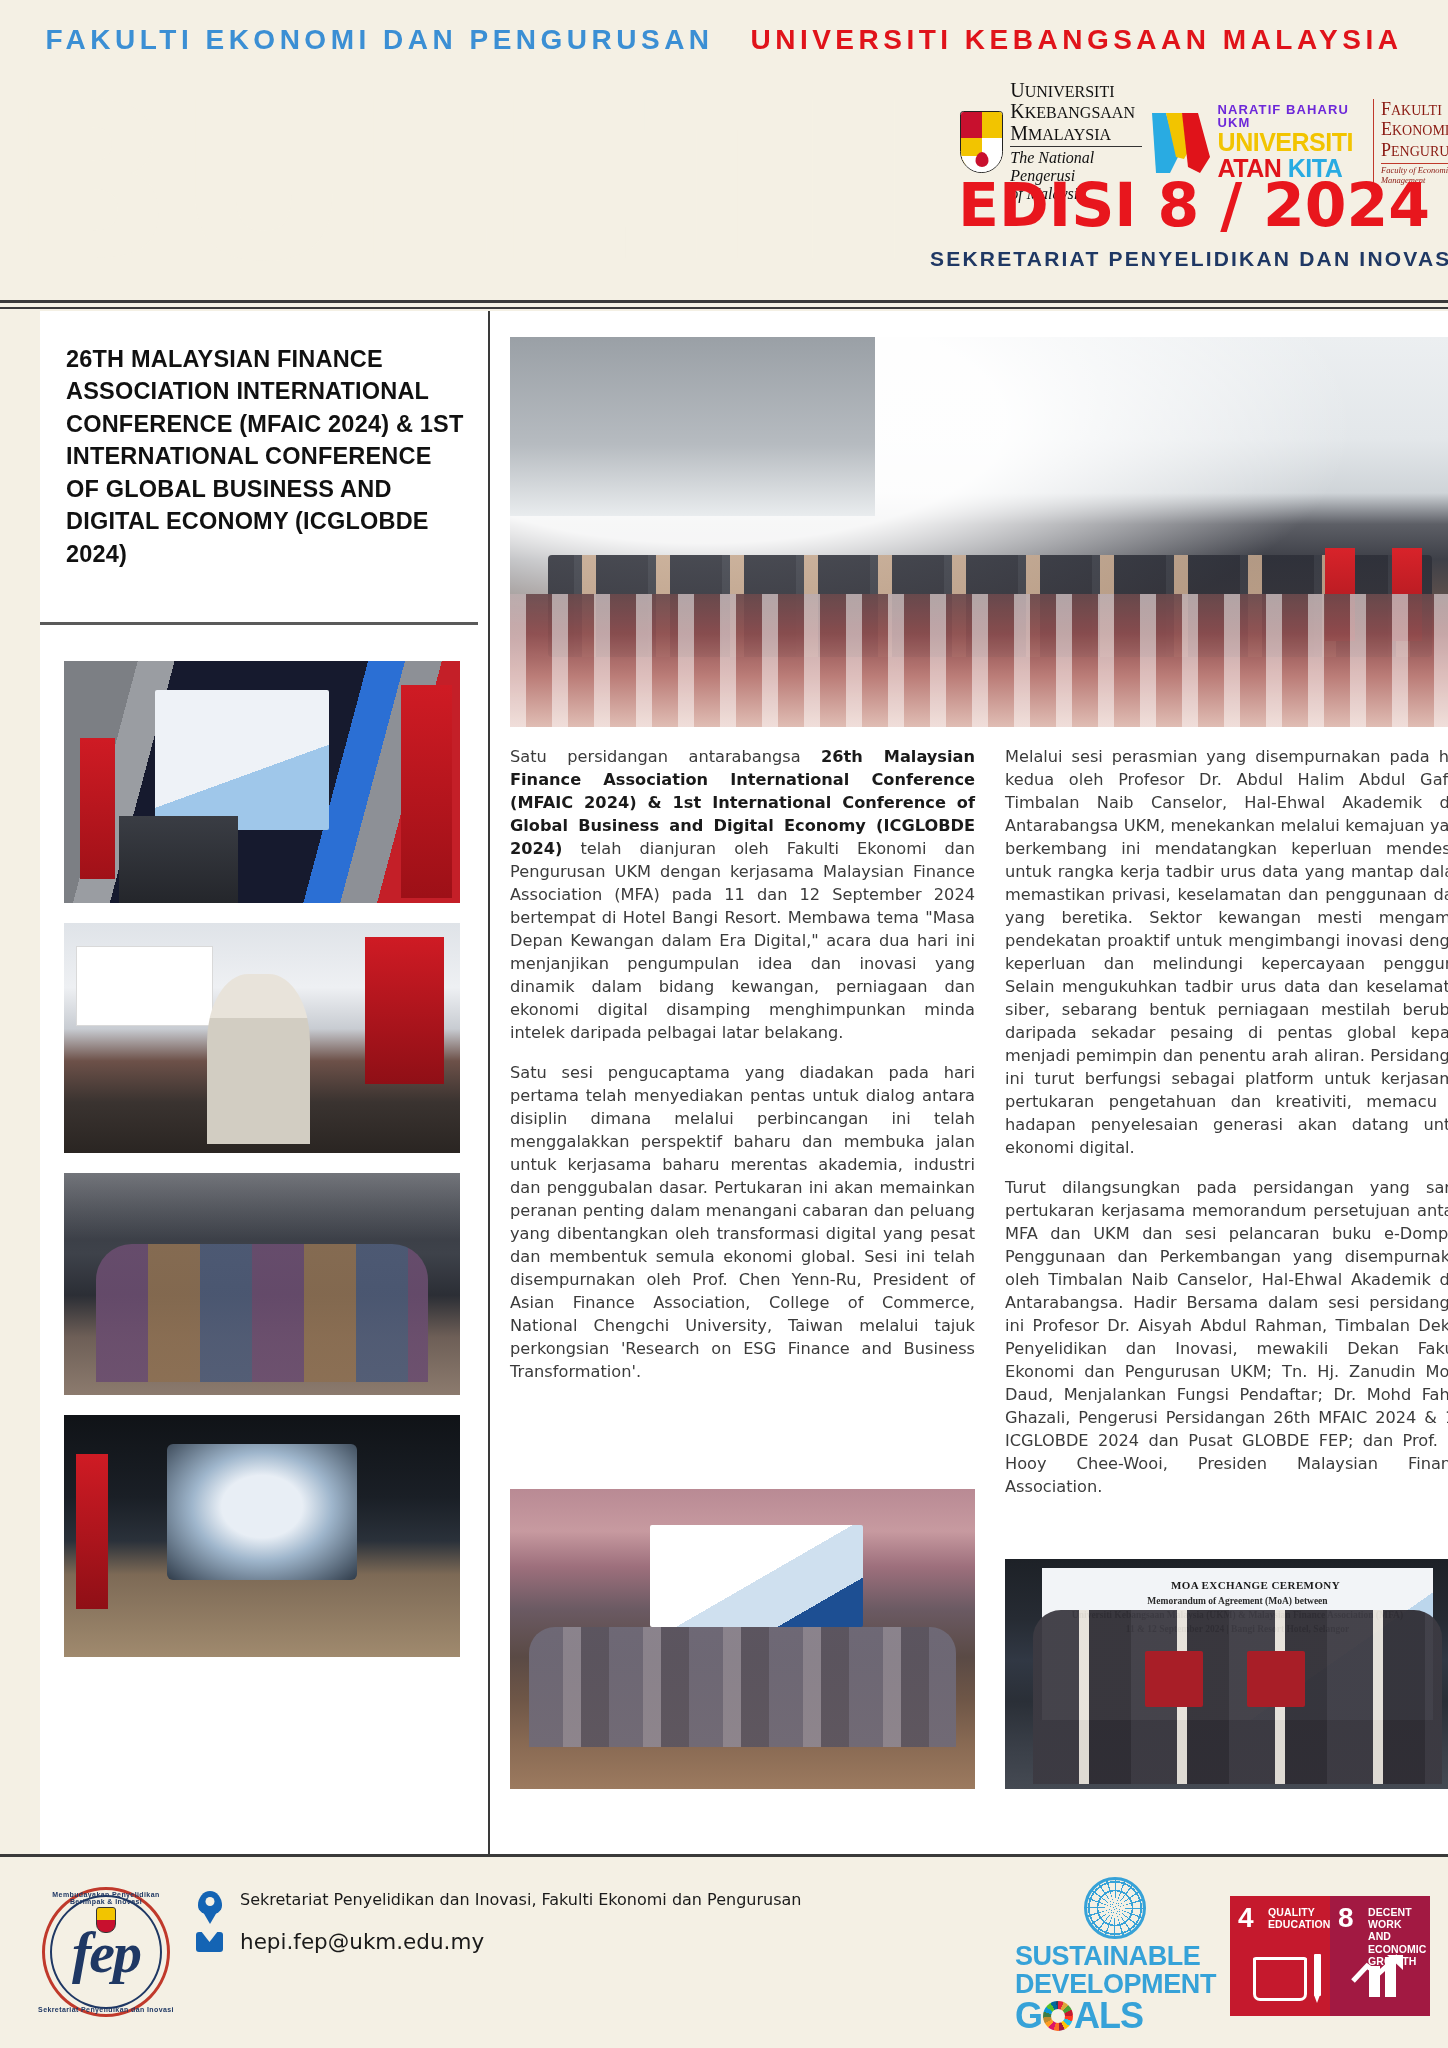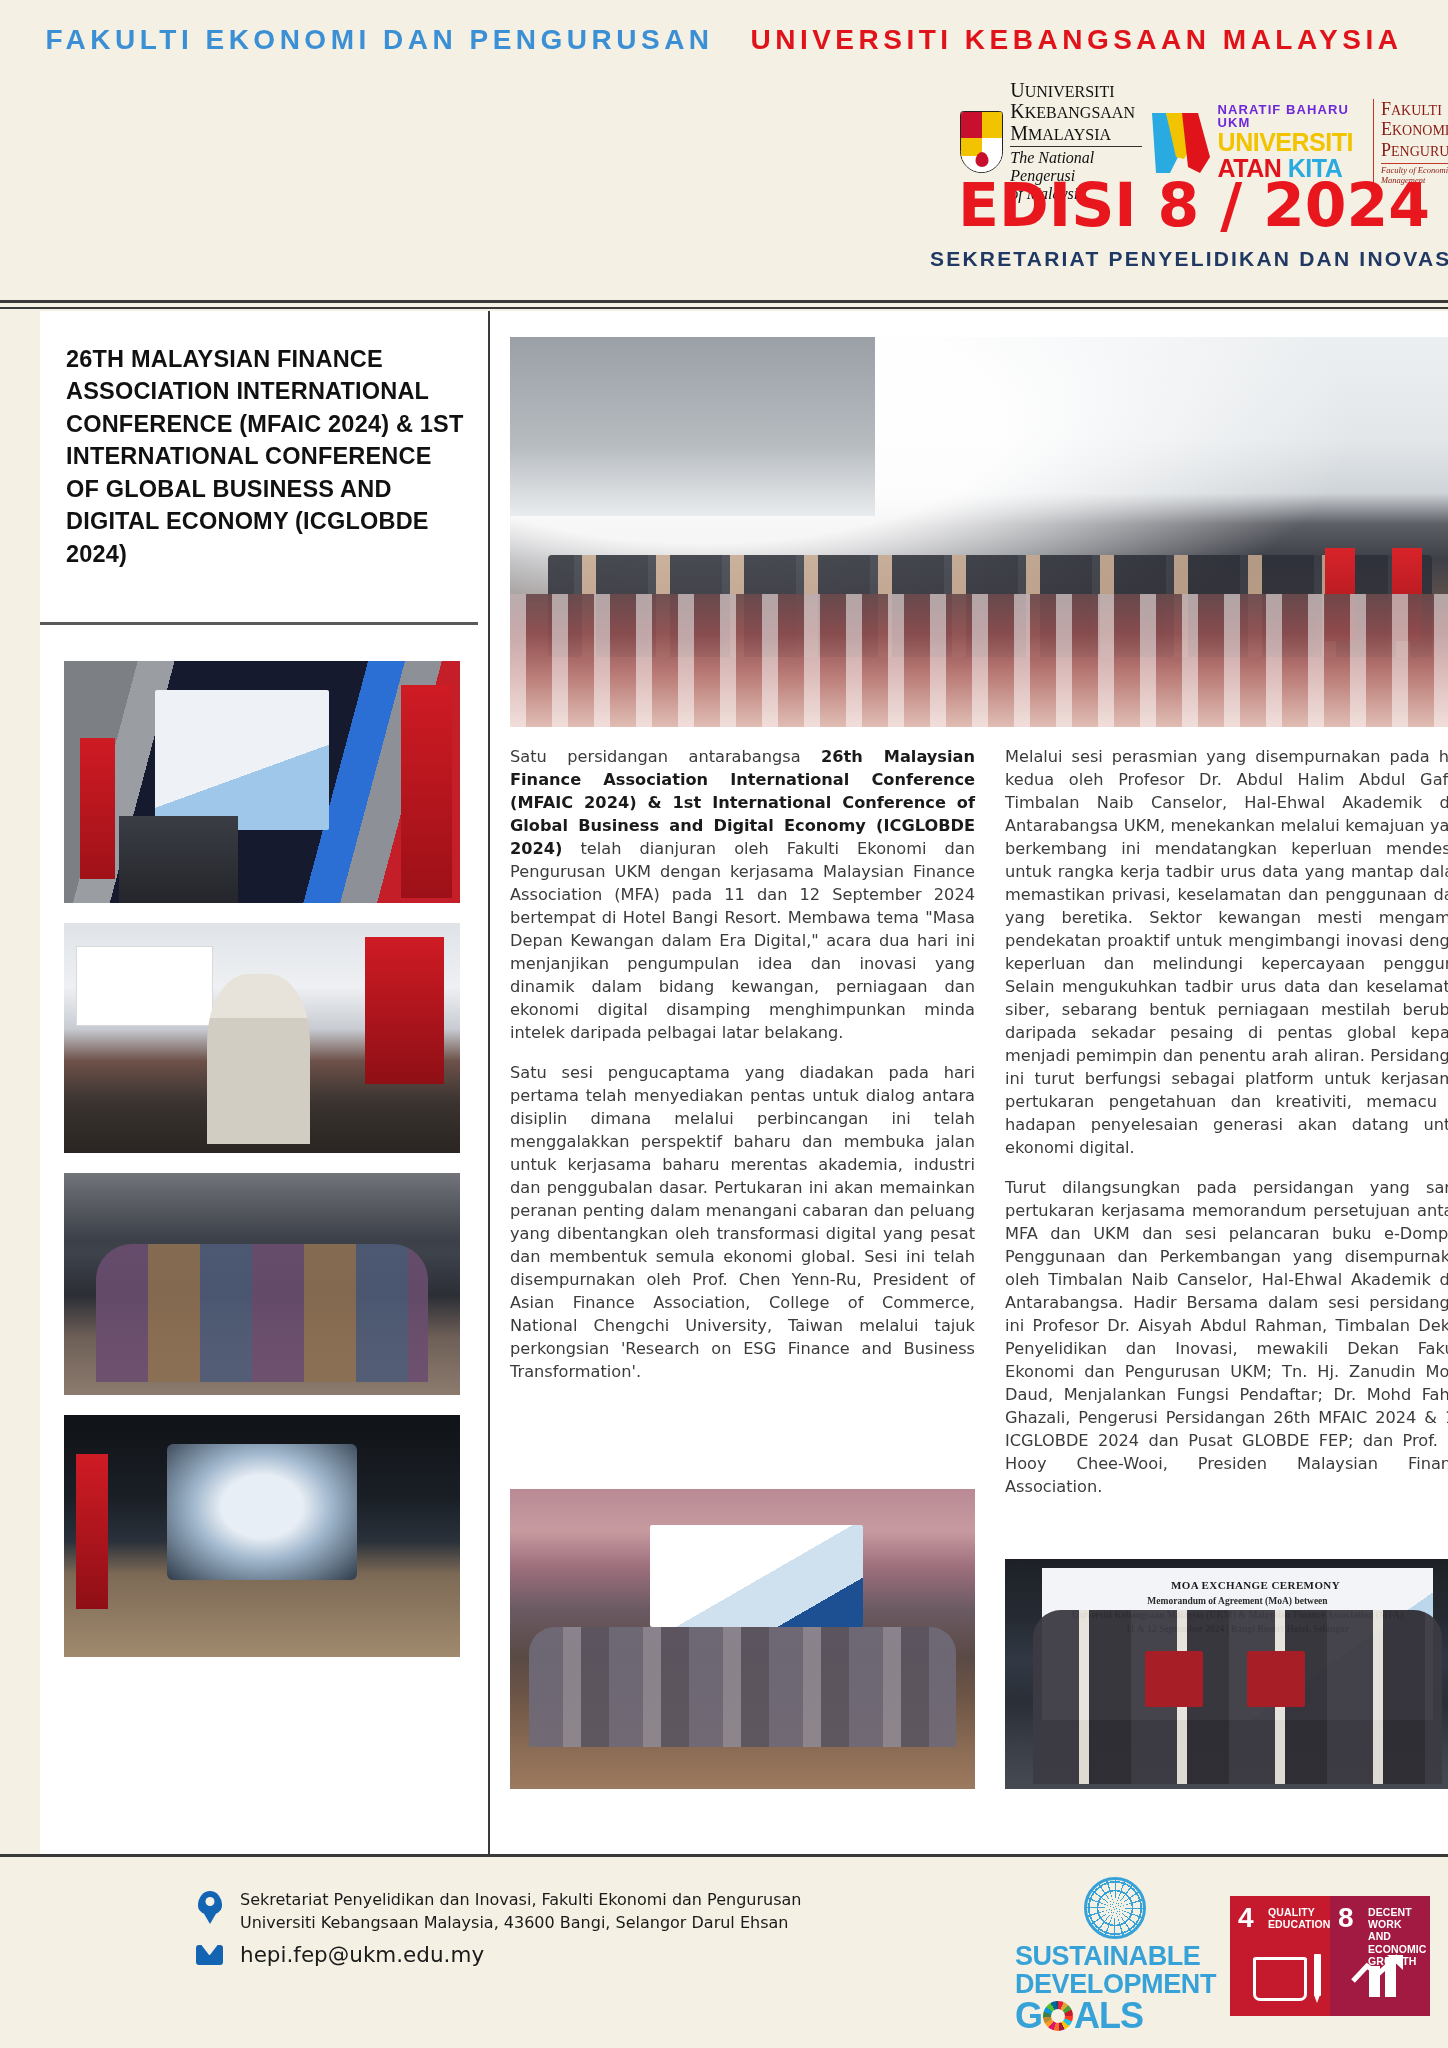--- a/index.html
+++ b/index.html
@@ -497,29 +497,36 @@
           <div class="moa-folder f1"></div>
           <div class="moa-folder f2"></div>
         </div>
       </div>
     </div>
   </div>
 
   <div class="rule-bot"></div>
 
   <div class="footer">
+    <div class="fep-logo">
+      <div class="fep-ring"></div>
+      <div class="fep-ring2"></div>
+      <div class="fep-arc-top">Membudayakan Penyelidikan Berimpak &amp; Inovasi</div>
+      <div class="fep-word">fep</div>
+      <div class="fep-crest"></div>
+      <div class="fep-arc-bot">Sekretariat Penyelidikan dan Inovasi</div>
+    </div>
 
     <div class="contact">
       <div class="crow">
         <div class="cicon">
             <div class="pin"></div>
           </div>
         <div class="ctext">
           <div>Sekretariat Penyelidikan dan Inovasi, Fakulti Ekonomi dan Pengurusan</div>
-          <div>Universiti Kebangsaan Malaysia, 43600 Bangi, Selangor Darul Ehsan</div>
         </div>
       </div>
       <div class="crow">
         <div class="cicon">
             <div class="mail"></div>
           </div>
         <div class="ctext small">hepi.fep@ukm.edu.my</div>
       </div>
     </div>
 

